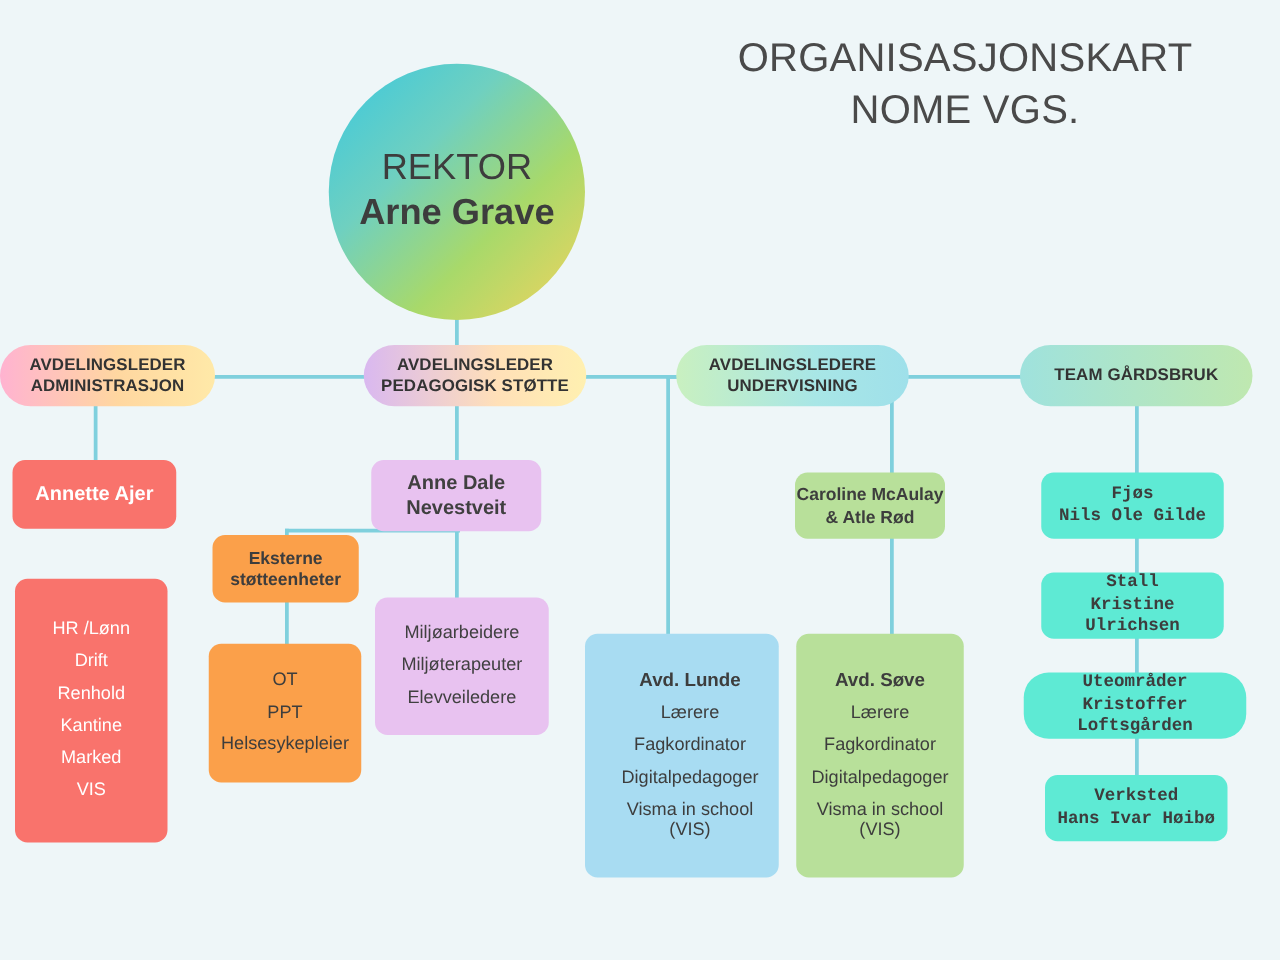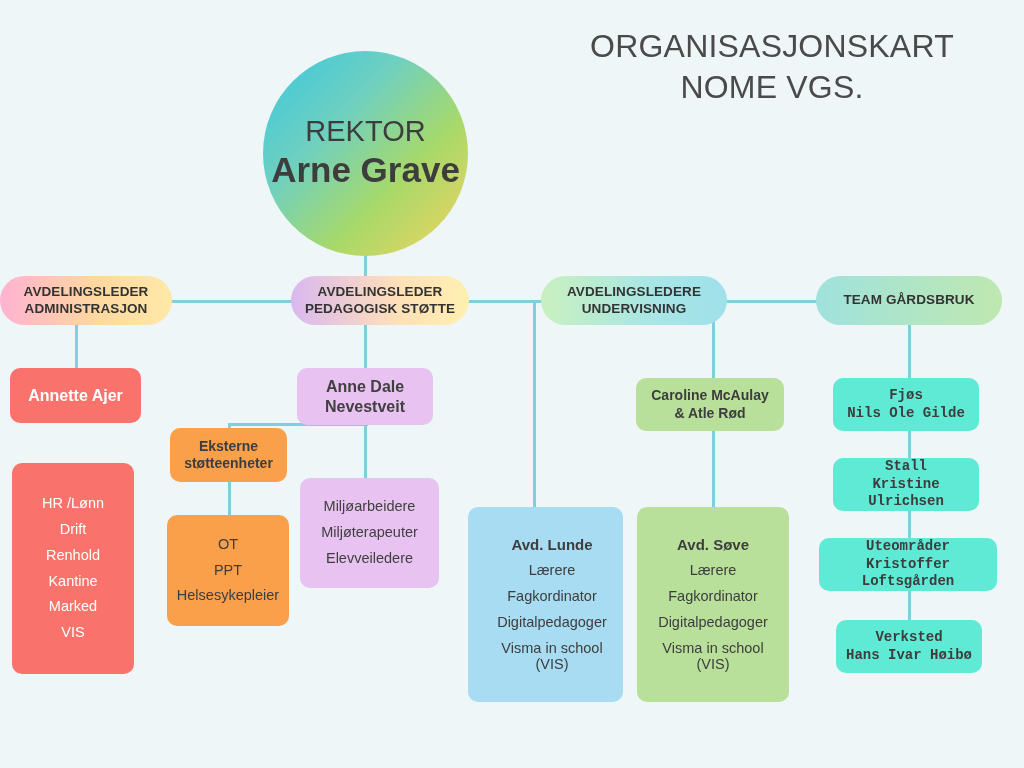--- a/index.html
+++ b/index.html
@@ -55,21 +55,21 @@
     align-items: center;
     justify-content: center;
     color: #3d3d3d;
   }
   .rektor .role {
     font-size: 29px;
     line-height: 1.1;
     font-weight: 400;
   }
   .rektor .name {
-    font-size: 35px;
+    font-size: 29px;
     line-height: 1.2;
     font-weight: bold;
     margin-top: 2px;
   }
 
   
   .node {
     position: absolute;
     box-sizing: border-box;
     display: flex;
@@ -211,58 +211,58 @@
     <div>støtteenheter</div>
   </div>
 
   <div class="node rounded orange" style="left:167px; top:515px; width:122px; height:111px;">
     <div class="list-item">OT</div>
     <div class="list-item">PPT</div>
     <div class="list-item">Helsesykepleier</div>
   </div>
 
 
-  <div class="node rounded green smallbold" style="left:636px; top:378px; width:148px; height:53px;">
+  <div class="node rounded green smallbold" style="left:636px; top:378px; width:120px; height:53px;">
     <div>Caroline McAulay</div>
     <div>&amp; Atle Rød</div>
   </div>
 
   <div class="node rounded blue" style="left:468px; top:507px; width:155px; height:195px;padding-left:13px;">
     <div class="stack-title">Avd. Lunde</div>
     <div class="list-item">Lærere</div>
     <div class="list-item">Fagkordinator</div>
     <div class="list-item">Digitalpedagoger</div>
     <div class="list-item" style="padding-bottom:0;">
       <div>Visma in school</div>
       <div>(VIS)</div>
     </div>
   </div>
 
-  <div class="node rounded green" style="left:637px; top:507px; width:152px; height:195px;">
+  <div class="node rounded green" style="left:637px; top:507px; width:134px; height:195px;">
     <div class="stack-title">Avd. Søve</div>
     <div class="list-item">Lærere</div>
     <div class="list-item">Fagkordinator</div>
     <div class="list-item">Digitalpedagoger</div>
     <div class="list-item" style="padding-bottom:0;">
       <div>Visma in school</div>
       <div>(VIS)</div>
     </div>
   </div>
 
   <div class="node rounded yellow smallbold" style="left:833px; top:378px; width:146px; height:53px;">
     <div>Fjøs</div>
     <div>Nils Ole Gilde</div>
   </div>
 
   <div class="node rounded yellow smallbold" style="left:833px; top:458px; width:146px; height:53px;">
     <div>Stall</div>
     <div>Kristine Ulrichsen</div>
   </div>
 
-  <div class="node rounded yellow smallbold" style="left:819px; top:538px; width:178px; height:53px;">
+  <div class="node rounded yellow smallbold" style="left:819px; top:538px; width:178px; height:53px;border-radius:20px;">
     <div>Uteområder</div>
     <div>Kristoffer Loftsgården</div>
   </div>
 
   <div class="node rounded yellow smallbold" style="left:836px; top:620px; width:146px; height:53px;">
     <div>Verksted</div>
     <div>Hans Ivar Høibø</div>
   </div>
 
 </div>

